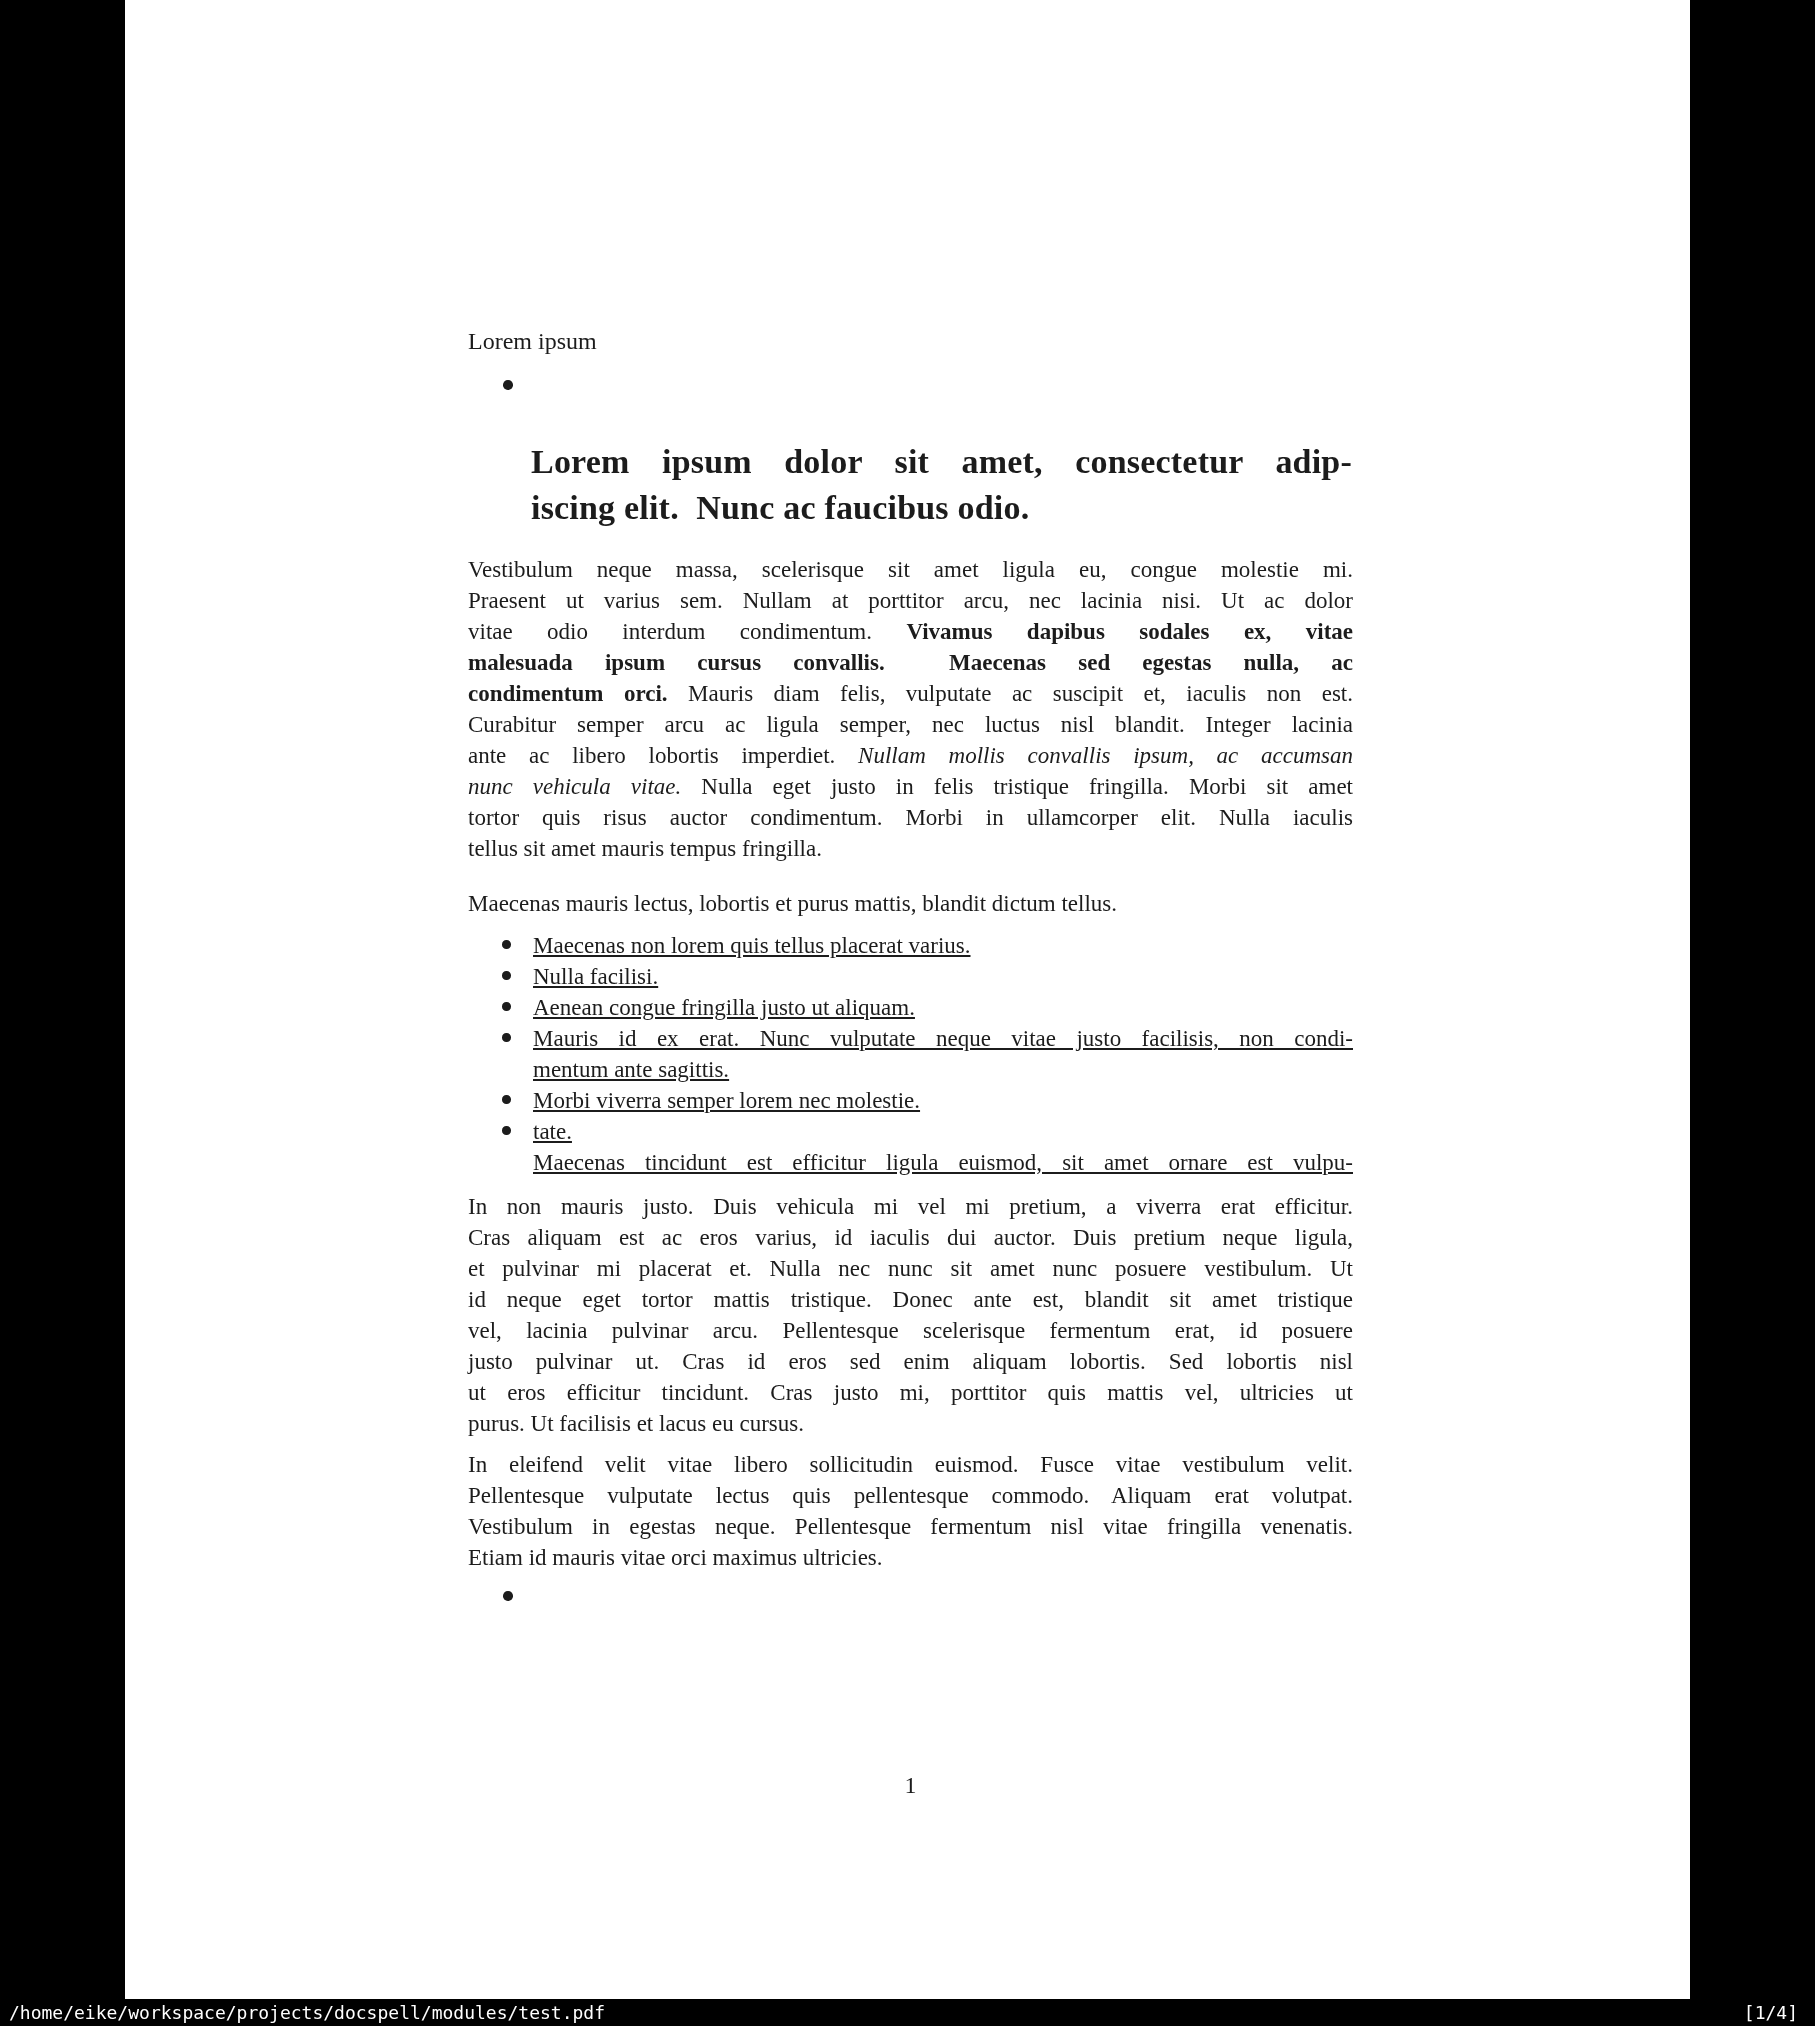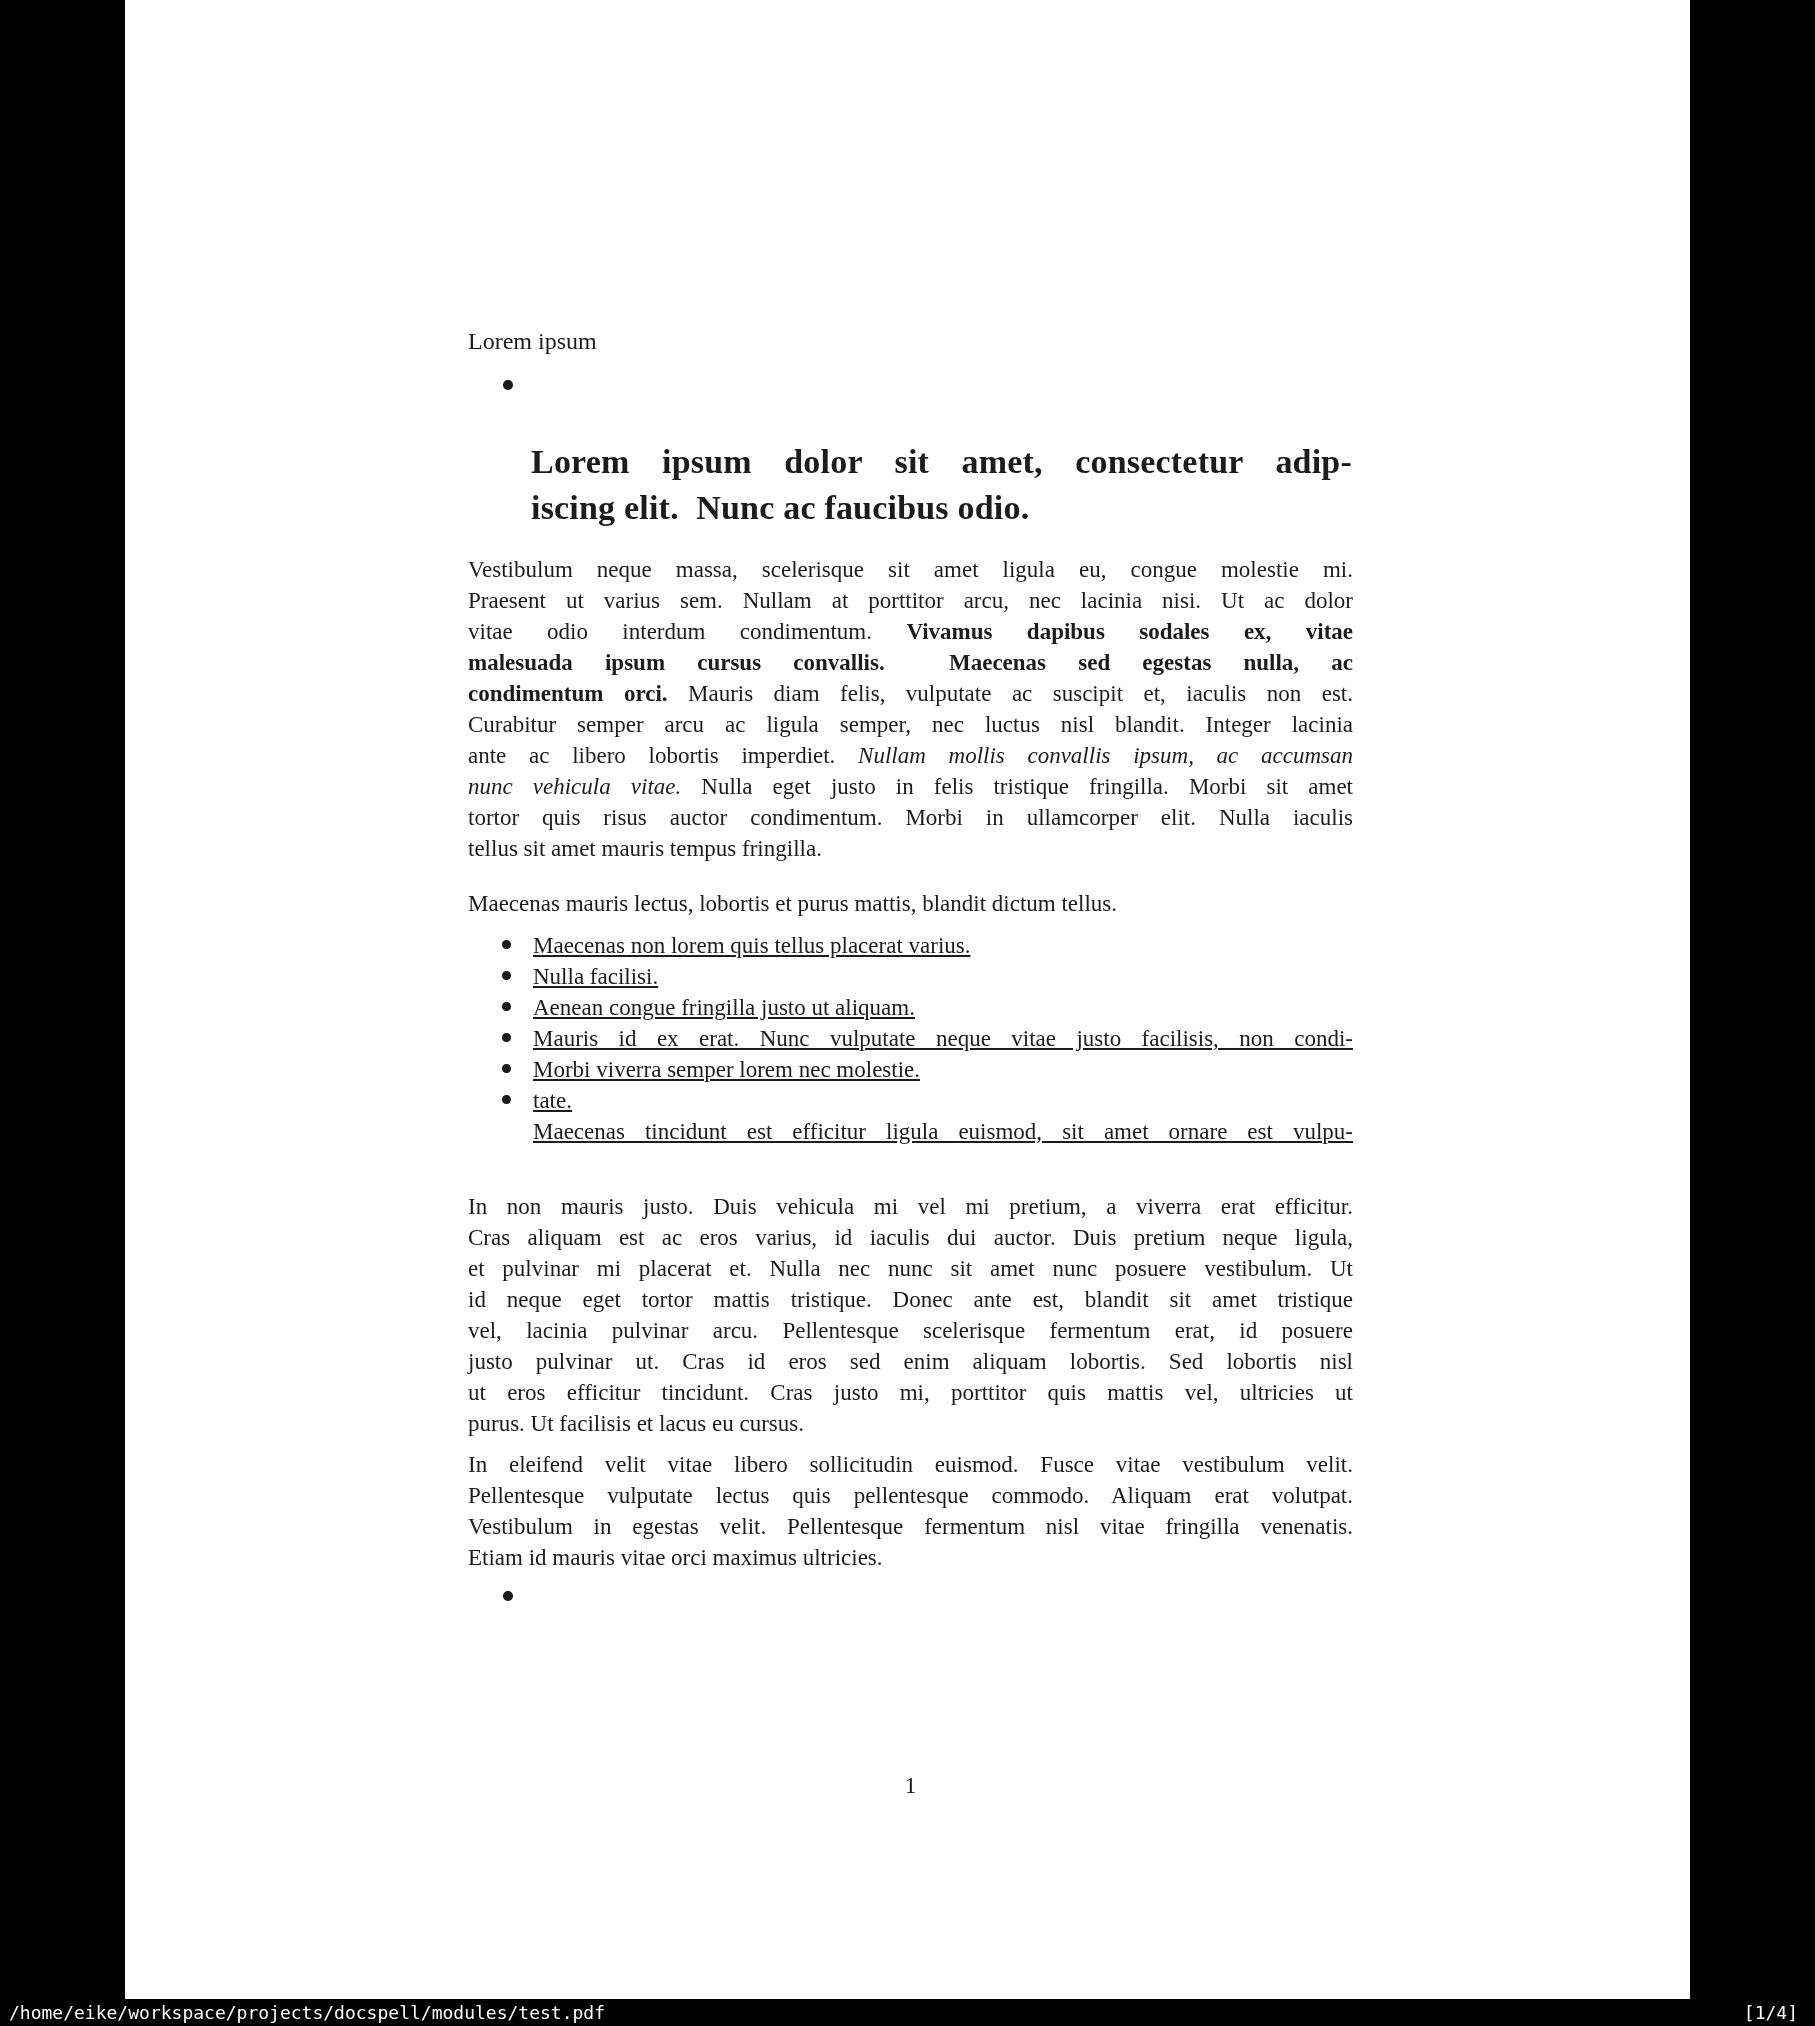--- a/index.html
+++ b/index.html
@@ -69,20 +69,21 @@
             <span class="dot"></span>
             <div class="ln last"><span>Nulla facilisi.</span></div>
           </div>
           <div class="li">
             <span class="dot"></span>
             <div class="ln last"><span>Aenean congue fringilla justo ut aliquam.</span></div>
           </div>
           <div class="li">
             <span class="dot"></span>
             <div class="ln"><span>Mauris id ex erat. Nunc vulputate neque vitae justo facilisis, non condi-</span></div>
+            <div class="ln last"><span>mentum ante sagittis.</span></div>
           </div>
           <div class="li">
             <span class="dot"></span>
             <div class="ln last"><span>Morbi viverra semper lorem nec molestie.</span></div>
           </div>
           <div class="li">
             <span class="dot"></span>
             <div class="ln last"><span>tate.</span></div>
             <div class="ln"><span>Maecenas tincidunt est efficitur ligula euismod, sit amet ornare est vulpu-</span></div>
           </div>
@@ -93,21 +94,21 @@
           <div class="ln"><span>et pulvinar mi placerat et. Nulla nec nunc sit amet nunc posuere vestibulum. Ut</span></div>
           <div class="ln"><span>id neque eget tortor mattis tristique. Donec ante est, blandit sit amet tristique</span></div>
           <div class="ln"><span>vel, lacinia pulvinar arcu. Pellentesque scelerisque fermentum erat, id posuere</span></div>
           <div class="ln"><span>justo pulvinar ut. Cras id eros sed enim aliquam lobortis. Sed lobortis nisl</span></div>
           <div class="ln"><span>ut eros efficitur tincidunt. Cras justo mi, porttitor quis mattis vel, ultricies ut</span></div>
           <div class="ln last"><span>purus. Ut facilisis et lacus eu cursus.</span></div>
         </div>
         <div class="blk blk-paragraph-4">
           <div class="ln"><span>In eleifend velit vitae libero sollicitudin euismod. Fusce vitae vestibulum velit.</span></div>
           <div class="ln"><span>Pellentesque vulputate lectus quis pellentesque commodo. Aliquam erat volutpat.</span></div>
-          <div class="ln"><span>Vestibulum in egestas velit. Pellentesque fermentum nisl vitae fringilla venenatis.</span></div>
+          <div class="ln"><span>Vestibulum in egestas neque. Pellentesque fermentum nisl vitae fringilla venenatis.</span></div>
           <div class="ln last"><span>Etiam id mauris vitae orci maximus ultricies.</span></div>
         </div>
         <div class="blk blk-lone-bullet-bottom lone-bullet"></div>
       </div>
     <div class="page-number">1</div>
   </div>
   <div class="status-bar">
     <span class="path">/home/eike/workspace/projects/docspell/modules/test.pdf</span>
     <span class="pageind">[1/4]</span>
   </div>

